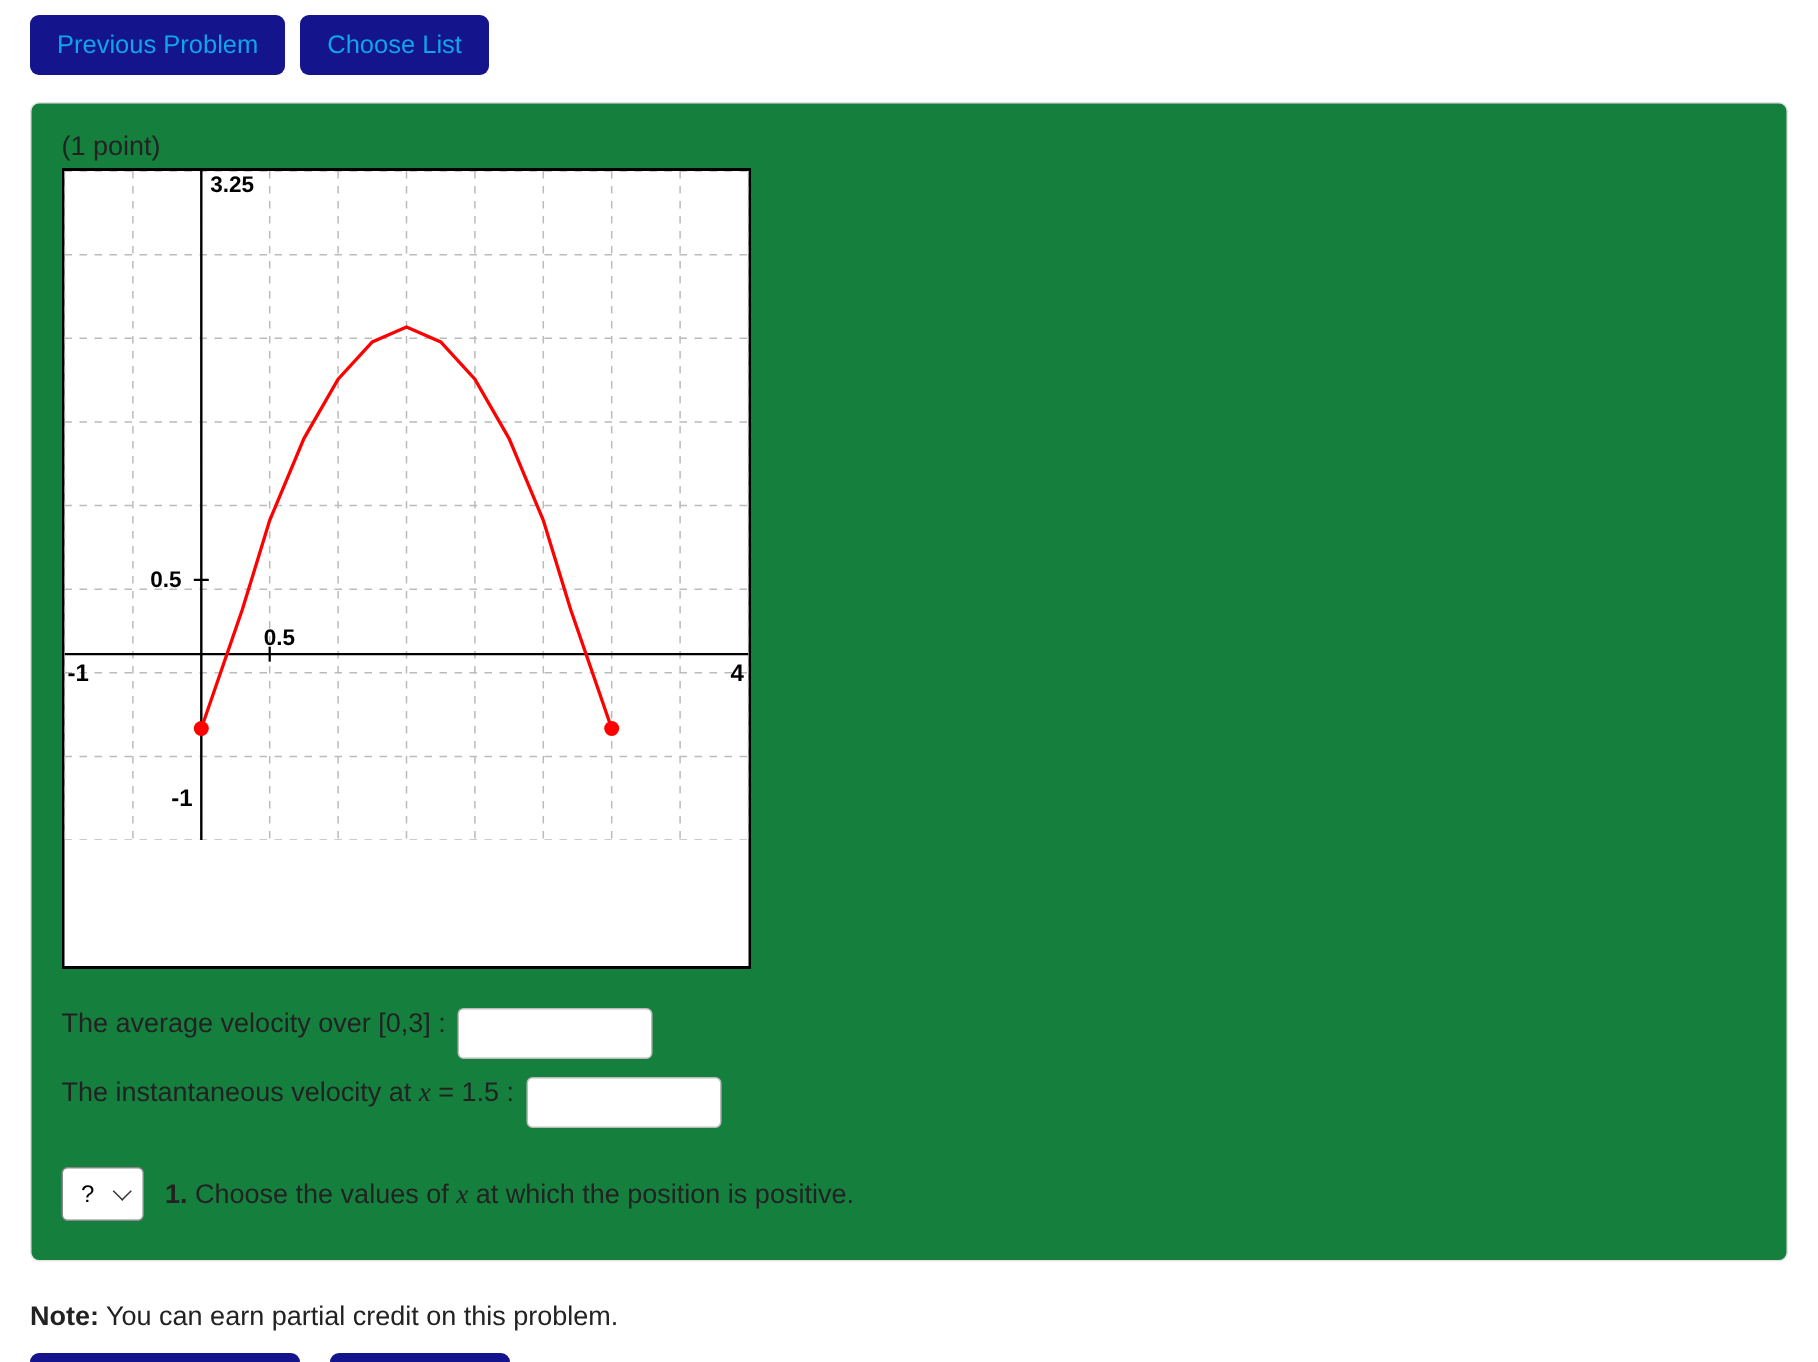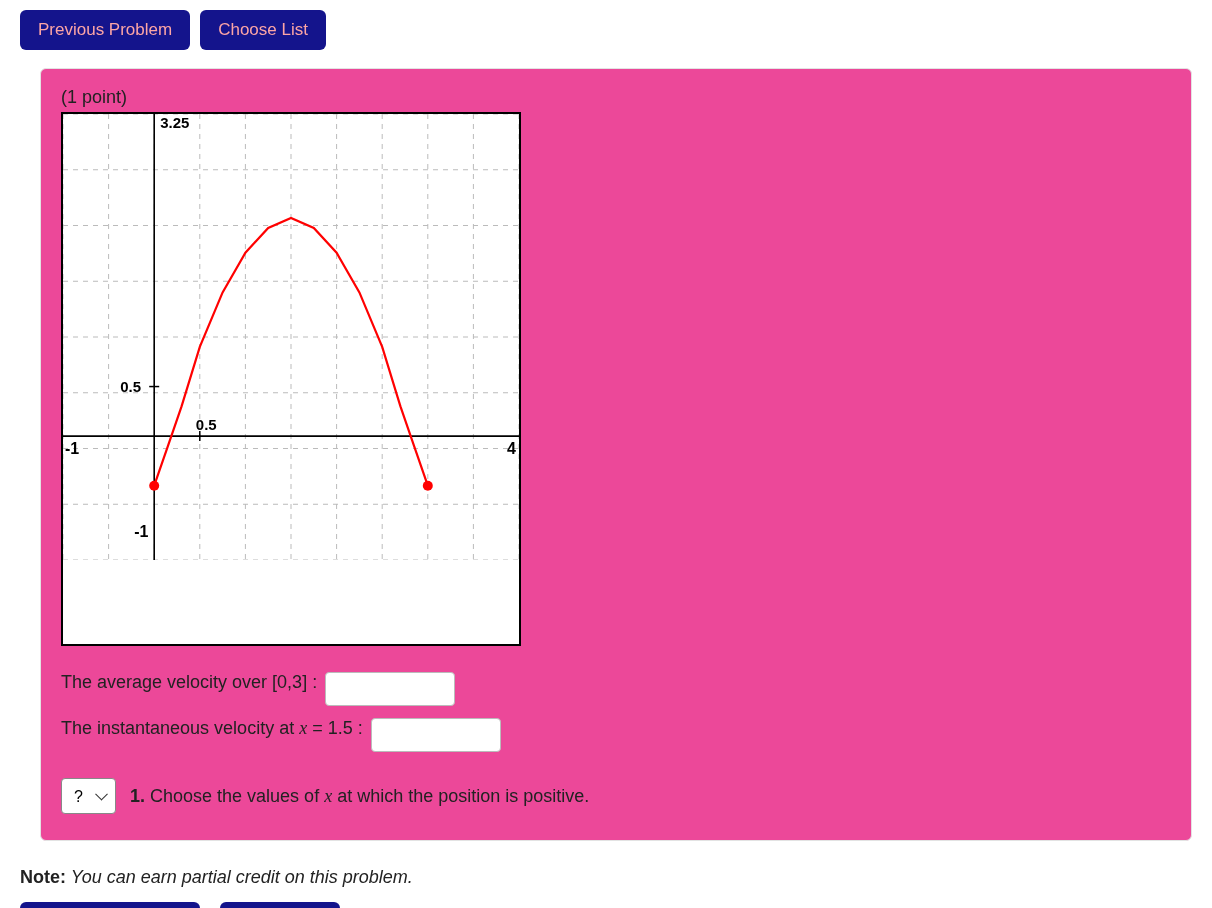--- a/index.html
+++ b/index.html
@@ -13,34 +13,33 @@
   .page {
     padding: 10px 20px 20px 20px;
   }
   .nav-row {
     display: flex;
     gap: 10px;
     margin-bottom: 18px;
   }
   .nav-btn {
     background: #14148c;
-    color: #fca5a5;
+    color: #0ea5e9;
     border: none;
     border-radius: 6px;
     padding: 10px 18px;
     font-size: 17px;
     cursor: pointer;
   }
   .problem-box {
-    background: #ec4899;
+    background: #15803d;
     border: 1px solid #e3e3e3;
     border-radius: 6px;
     padding: 18px 20px 26px 20px;
     margin-bottom: 26px;
-    margin-left: 20px;
   }
   .points {
     margin: 0 0 4px 0;
   }
   .graph-wrap {
     width: 460px;
     height: 534px;
     border: 2px solid #000;
     background: #fff;
     margin-bottom: 26px;
@@ -92,21 +91,21 @@
     width: 8px;
     height: 8px;
     border-right: 1.5px solid #333;
     border-bottom: 1.5px solid #333;
     transform: translateY(-70%) rotate(45deg);
     pointer-events: none;
   }
   .mathit { font-family: 'Times New Roman', serif; font-style: italic; }
   .note-line { margin: 0; }
   .note-label { font-weight: bold; }
-  .note-text { font-style: italic; }
+  .note-text { }
   .bottom-btns {
     display: flex;
     gap: 20px;
     margin-top: 14px;
   }
   .bottom-btn-stub {
     width: 180px;
     height: 10px;
     background: #14148c;
     border-radius: 6px 6px 0 0;

